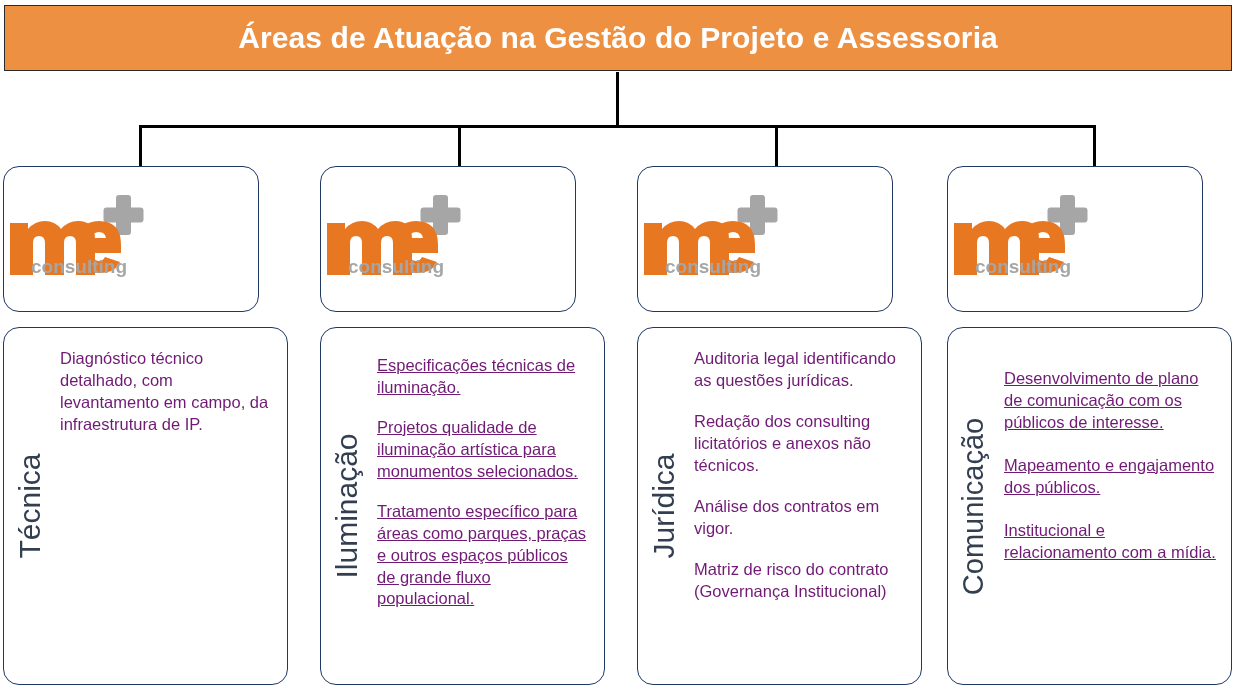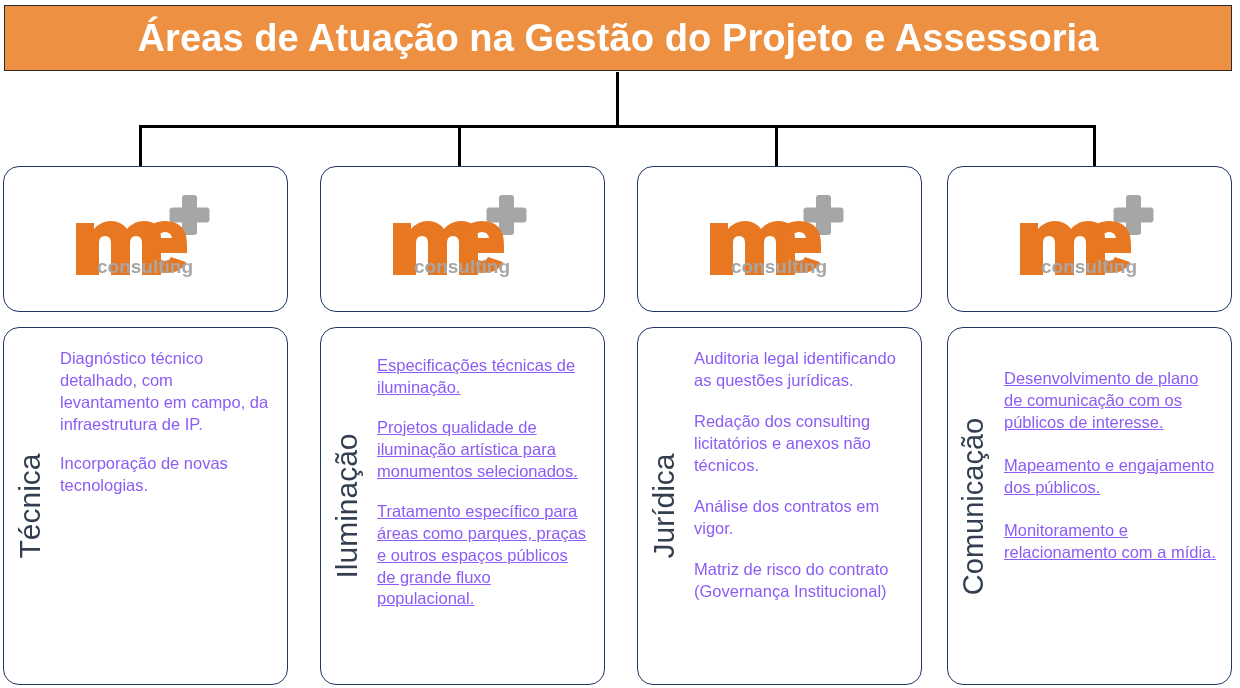--- a/index.html
+++ b/index.html
@@ -22,21 +22,21 @@
     width:1228px; height:66px;
     background:#ED9042;
     border:1px solid #2b2b2b;
     box-sizing:border-box;
     display:flex;
     align-items:center;
     justify-content:center;
   }
   .banner-title{
     color:#ffffff;
-    font-size:38px;
+    font-size:30px;
     font-weight:bold;
     letter-spacing:.1px;
     white-space:nowrap;
     text-align:center;
   }
 
   
   .conn{position:absolute;background:#000000;}
   .conn-stem{left:616px; top:72px; width:3px; height:54px;}
   .conn-bar{left:139px; top:125px; width:957px; height:3px;}
@@ -52,24 +52,23 @@
   .box{
     border:1.3px solid #1F3864;
     border-radius:16px;
     box-sizing:border-box;
     background:#ffffff;
   }
 
   .logo-box{
     position:absolute;
     top:0; left:0;
-    width:285px; height:146px;
+    width:256px; height:146px;
     display:flex;
     align-items:center;
-    justify-content:center;
   }
 
   
   .logo{
     position:relative;
     width:152px;
     height:92px;
   }
   .logo svg{display:block;width:152px;height:92px;}
 
@@ -107,21 +106,21 @@
     display:flex;
     flex-direction:column;
     justify-content:flex-start;
   }
   .col-1 .bullets{padding-top:20px;}
   .col-2 .bullets{padding-top:27px;}
   .col-3 .bullets{padding-top:20px;}
   .col-4 .bullets{padding-top:40px; padding-right:10px;}
 
   .bullet{
-    color:#8b5cf6;
+    color:#701a75;
     font-size:16.5px;
     line-height:1.33;
     margin-bottom:17px;
   }
   .col-2 .bullet{margin-bottom:18px;text-decoration:underline;}
   .col-3 .bullet{margin-bottom:19px;}
   .col-4 .bullet{margin-bottom:21px;text-decoration:underline;}
   .bullet:last-child{margin-bottom:0;}
 </style>
 </head>
@@ -155,21 +154,20 @@
           <text x="27" y="80" font-family="Liberation Sans, sans-serif" font-size="19" font-weight="bold" fill="#A6A6A6">consulting</text>
         </svg>
       </div>
     </div>
     <div class="box text-box">
       <div class="vlabel-wrap">
         <div class="vlabel">Técnica</div>
       </div>
       <div class="bullets">
         <div class="bullet">Diagnóstico técnico detalhado, com levantamento em campo, da infraestrutura de IP.</div>
-        <div class="bullet">Incorporação de novas tecnologias.</div>
       </div>
     </div>
   </div>
 
   <div class="col col-2">
     <div class="box logo-box">
       <div class="logo">
         <svg viewBox="0 0 152 92" xmlns="http://www.w3.org/2000/svg" aria-hidden="true">
           <g fill="#A6A6A6">
             <rect x="112" y="2" width="15" height="40" rx="3"></rect>
@@ -240,18 +238,18 @@
         </svg>
       </div>
     </div>
     <div class="box text-box">
       <div class="vlabel-wrap">
         <div class="vlabel">Comunicação</div>
       </div>
       <div class="bullets">
         <div class="bullet">Desenvolvimento de plano de comunicação com os públicos de interesse.</div>
         <div class="bullet">Mapeamento e engajamento dos públicos.</div>
-        <div class="bullet">Monitoramento e relacionamento com a mídia.</div>
+        <div class="bullet">Institucional e relacionamento com a mídia.</div>
       </div>
     </div>
   </div>
 
 </div>
 
 </body></html>

